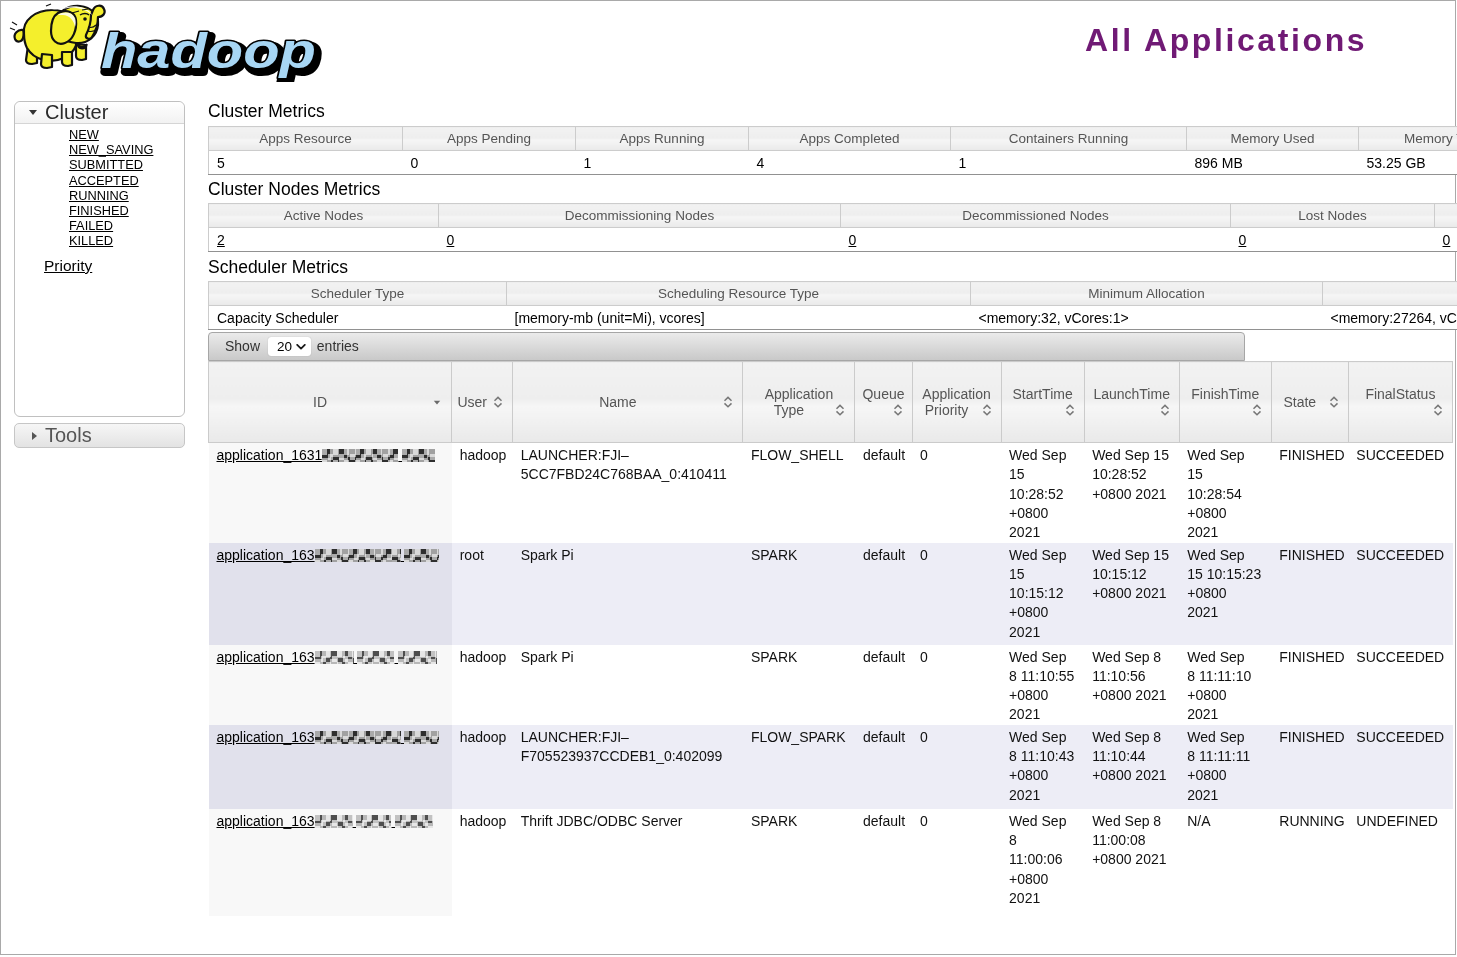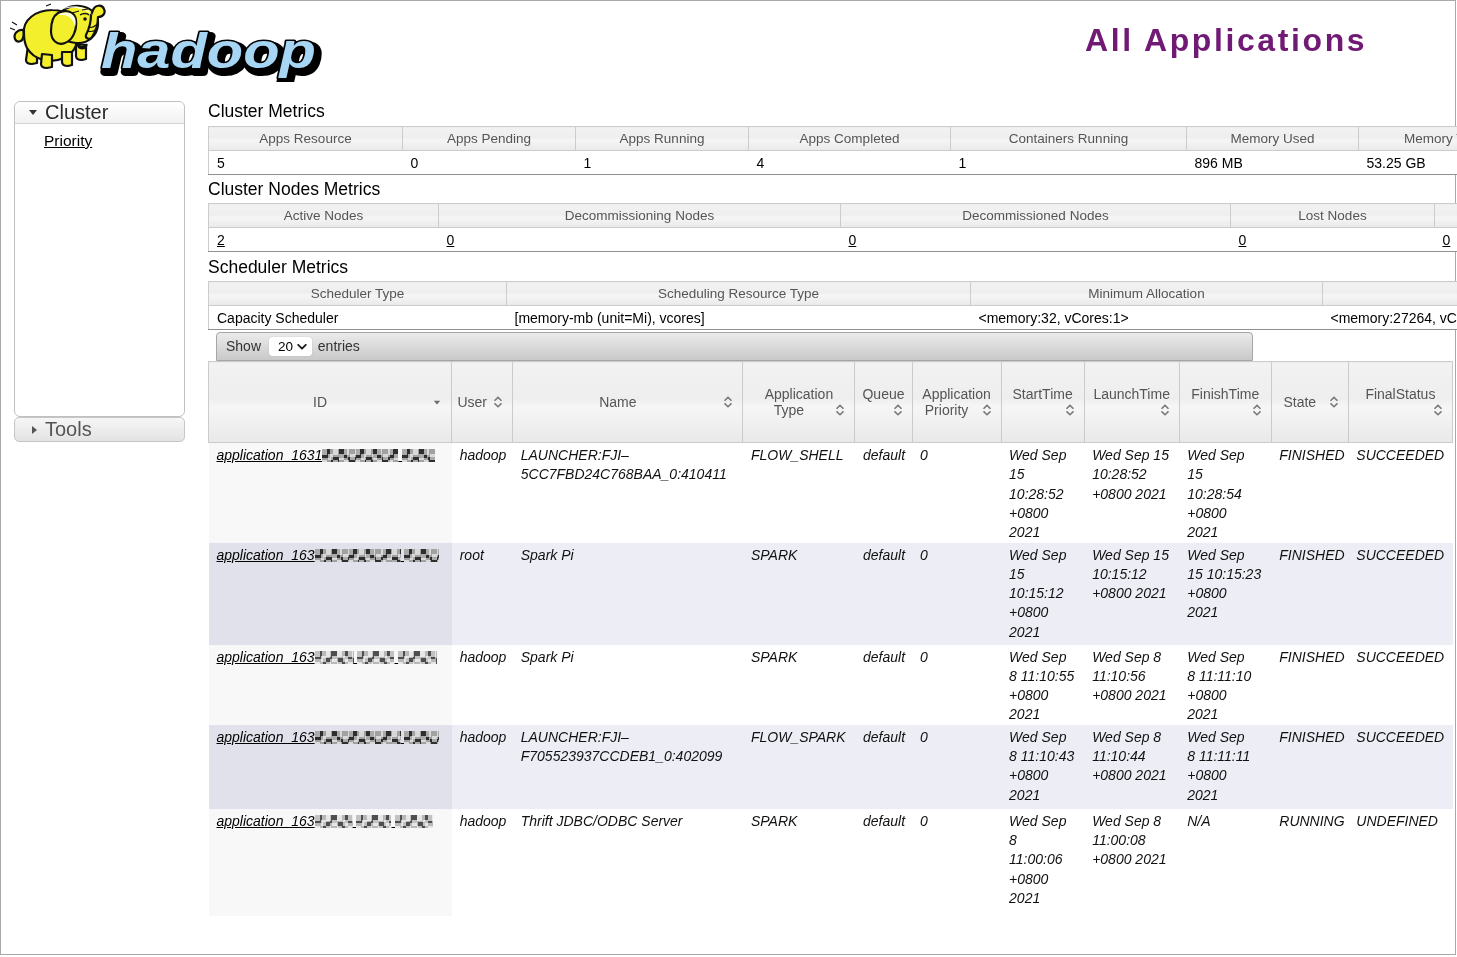--- a/index.html
+++ b/index.html
@@ -15,44 +15,44 @@
   #clusterhead{height:21px;border-bottom:1px solid #d5d5d5;background:linear-gradient(#ffffff,#f2f2f2);
     border-radius:6px 6px 0 0;font-size:20px;color:#2a2a2a;padding-left:30px;line-height:21px;position:relative;}
   .tri-d{position:absolute;left:14px;top:8px;width:0;height:0;border-left:4.5px solid transparent;border-right:4.5px solid transparent;border-top:5.5px solid #333;}
   .tri-r{position:absolute;left:17px;top:8px;width:0;height:0;border-top:4.5px solid transparent;border-bottom:4.5px solid transparent;border-left:5.5px solid #555;}
   ul.mainlinks,ul.sublinks{list-style:none;margin:0;}
   ul.mainlinks{margin-top:6px;padding:0 0 0 29px;font-size:15.5px;}
   ul.mainlinks li{line-height:17.2px;}
   ul.sublinks{margin-top:3px;padding:0 0 0 54px;font-size:12.8px;}
   ul.sublinks li{line-height:15.2px;}
   #sched{margin-top:8px;padding-left:29px;font-size:15.5px;}
-  #toolsbar{height:25px;border:1px solid #c6c6c6;border-radius:5px;box-sizing:border-box;
+  #toolsbar{margin-top:6px;height:25px;border:1px solid #c6c6c6;border-radius:5px;box-sizing:border-box;
     background:linear-gradient(#f6f6f6,#e3e3e3);position:relative;font-size:20px;color:#555;padding-left:30px;line-height:23px;}
   
   .h2{font-size:17.5px;color:#000;z-index:4;}
   
   table.metrics{border-collapse:collapse;table-layout:fixed;z-index:3;background:#fff;}
   table.metrics th{background:linear-gradient(180deg,#f2f2f2 0%,#eeeeee 45%,#f6f6f6 55%,#e9e9e9 100%);
     border:1px solid #ccc;color:#555;font-weight:normal;font-size:13.5px;text-align:center;padding:0;height:23px;}
   table.metrics td{border-bottom:1px solid #919191;padding:0 0 0 8px;height:23px;font-size:14px;color:#000;text-align:left;}
   table.metrics{border-left:1px solid #ccc;border-right:1px solid #ccc;}
   
   .fbar{background:linear-gradient(#ebebeb,#c9c9c9);border:1px solid #a6a6a6;box-sizing:border-box;z-index:3;}
-  #bartop{left:208px;top:332px;width:1037px;height:29px;border-radius:4px 4px 0 0;line-height:27px;font-size:14px;color:#333;padding-left:9px;margin-left:8px;}
+  #bartop{left:208px;top:332px;width:1037px;height:29px;border-radius:4px 4px 0 0;line-height:27px;font-size:14px;color:#333;padding-left:16px;}
   #barbottom{left:208px;top:916px;width:1245px;height:36px;border-radius:0 0 4px 4px;font-size:14px;color:#333;line-height:33px;padding-left:5px;margin-top:46px;}
   #lensel{display:inline-block;width:43px;height:19px;background:#fff;border-radius:3px;margin:0 2px 0 4px;
      font-size:13.5px;color:#000;text-align:left;padding-left:9px;box-sizing:border-box;line-height:19px;vertical-align:middle;position:relative;top:-1px;box-shadow:0 0 1px rgba(0,0,0,.3);}
   #lensel svg{position:absolute;right:5px;top:7px;}
   
   #apps{left:208px;top:361px;border-collapse:collapse;table-layout:fixed;width:1245px;z-index:3;}
   #apps thead th{background:linear-gradient(180deg,#f2f2f2 0%,#eeeeee 45%,#f6f6f6 55%,#e9e9e9 100%);
     border:1px solid #cbcbcb;color:#555;font-weight:normal;font-size:14px;text-align:center;vertical-align:middle;
     padding:4px 5px;height:71px;box-sizing:border-box;}
   #apps thead tr{height:81px;}
-  #apps td{vertical-align:top;padding:3px 8px 0;line-height:19.3px;font-size:14px;color:#111;overflow:hidden;font-style:italic;}
+  #apps td{vertical-align:top;padding:3px 8px 0;line-height:19.3px;font-size:14px;color:#111;overflow:hidden;}
   tr.odd{background:#fff;} tr.odd td.s1{background:#f8f8f8;}
   tr.even{background:#ededf6;} tr.even td.s1{background:#e1e1ec;}
   .sorticon{float:right;width:12px;height:16px;margin-left:5px;margin-right:3px;position:relative;top:0px;}
   .mz{display:inline-block;height:13px;vertical-align:-2px;
       background-image:repeating-conic-gradient(rgba(255,255,255,0.55) 0% 25%, rgba(0,0,0,0) 25% 50%),
         repeating-conic-gradient(from 0deg at 50% 50%, #2e2e2e 0% 25%, #aaa 25% 50%);
       background-size:17px 17px, 11px 11px;}
   .mzl{display:inline-block;height:13px;vertical-align:-2px;
       background-image:repeating-conic-gradient(rgba(255,255,255,0.6) 0% 25%, rgba(0,0,0,0) 25% 50%),
         repeating-conic-gradient(from 0deg at 50% 50%, #4e4e4e 0% 25%, #c2c2c2 25% 50%);
@@ -92,20 +92,30 @@
   <path d="M66,11 L73,9 M76,8 L82,7" stroke="#111" stroke-width="1.2" fill="none"></path>
   <path d="M6,20 L11,23 M4,26 L9,28" stroke="#111" stroke-width="1.2" fill="none"></path>
   <path d="M40,4 L45,2" stroke="#111" stroke-width="1.2" fill="none"></path>
 </svg>
 
 <div class="abs" id="title">All Applications</div>
 
 <div class="abs" id="sidebar">
   <div id="clusterbox">
     <div id="clusterhead"><span class="tri-d"></span>Cluster</div>
+    <ul class="sublinks">
+      <li><a>NEW</a></li>
+      <li><a>NEW_SAVING</a></li>
+      <li><a>SUBMITTED</a></li>
+      <li><a>ACCEPTED</a></li>
+      <li><a>RUNNING</a></li>
+      <li><a>FINISHED</a></li>
+      <li><a>FAILED</a></li>
+      <li><a>KILLED</a></li>
+    </ul>
     <div id="sched"><a>Priority</a></div>
   </div>
   <div id="toolsbar"><span class="tri-r"></span>Tools</div>
 </div>
 
 <div class="abs h2" style="left:208px;top:101px;">Cluster Metrics</div>
 <div class="abs h2" style="left:208px;top:179px;">Cluster Nodes Metrics</div>
 <div class="abs h2" style="left:208px;top:257px;">Scheduler Metrics</div>
 
 <table class="abs metrics" style="left:208px;top:126px;width:1322px;">

